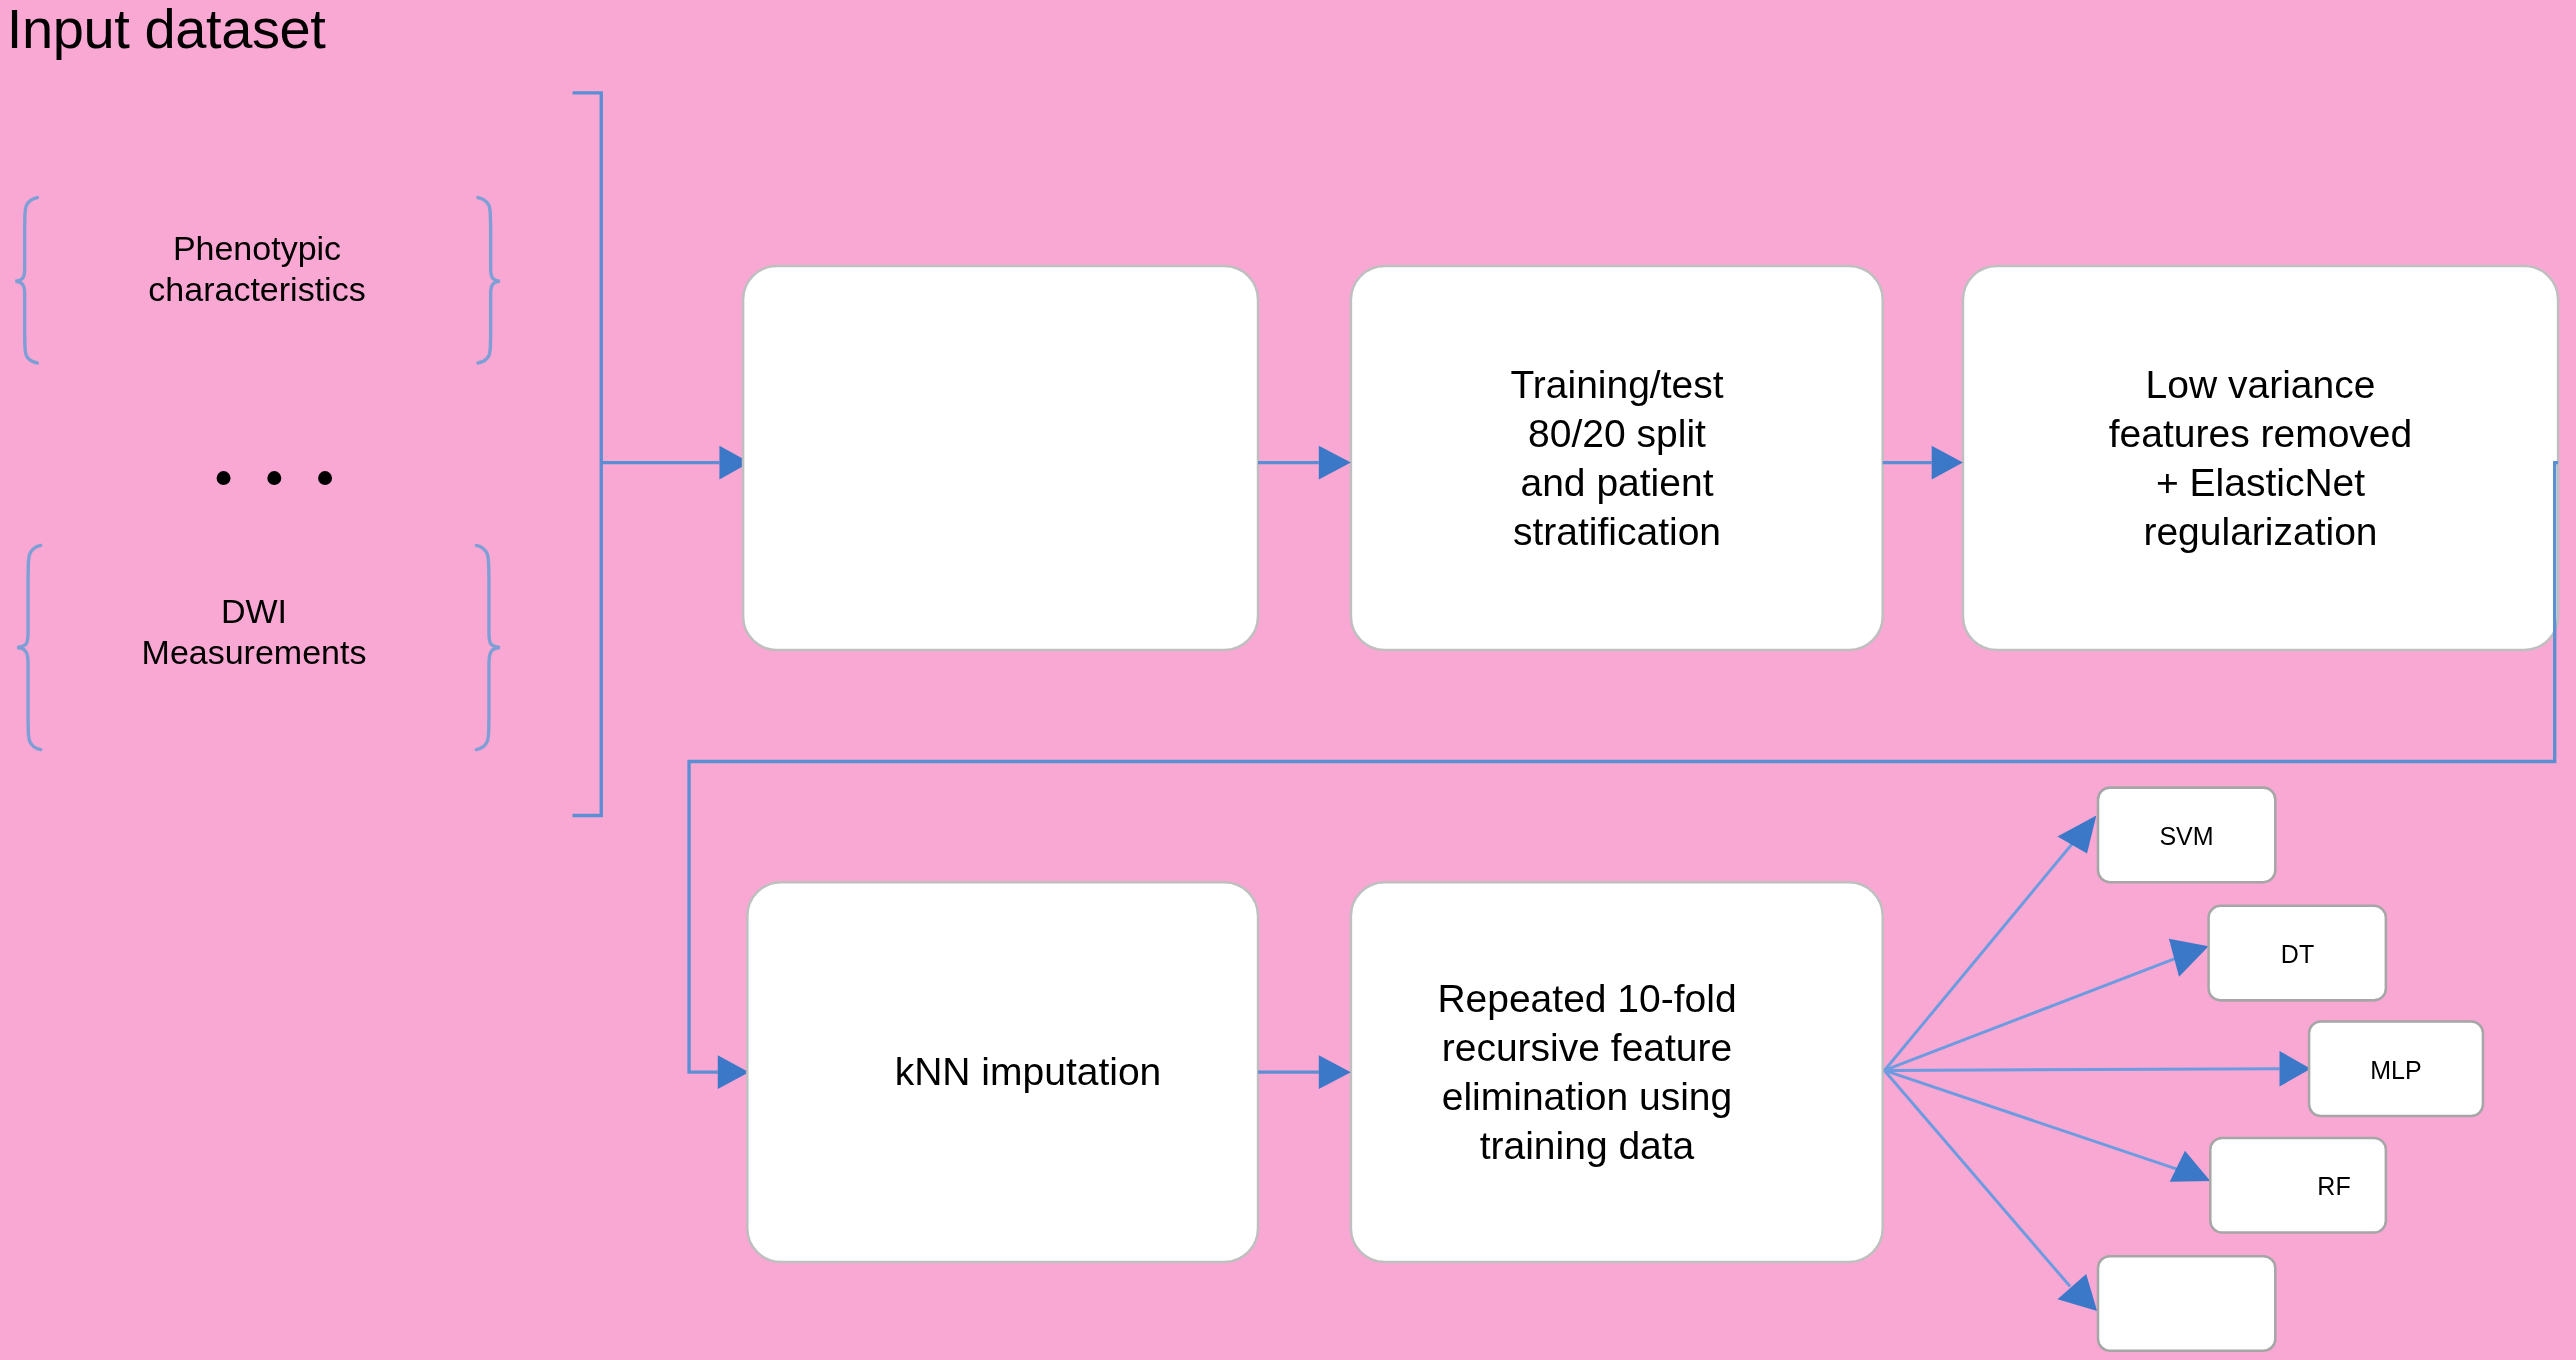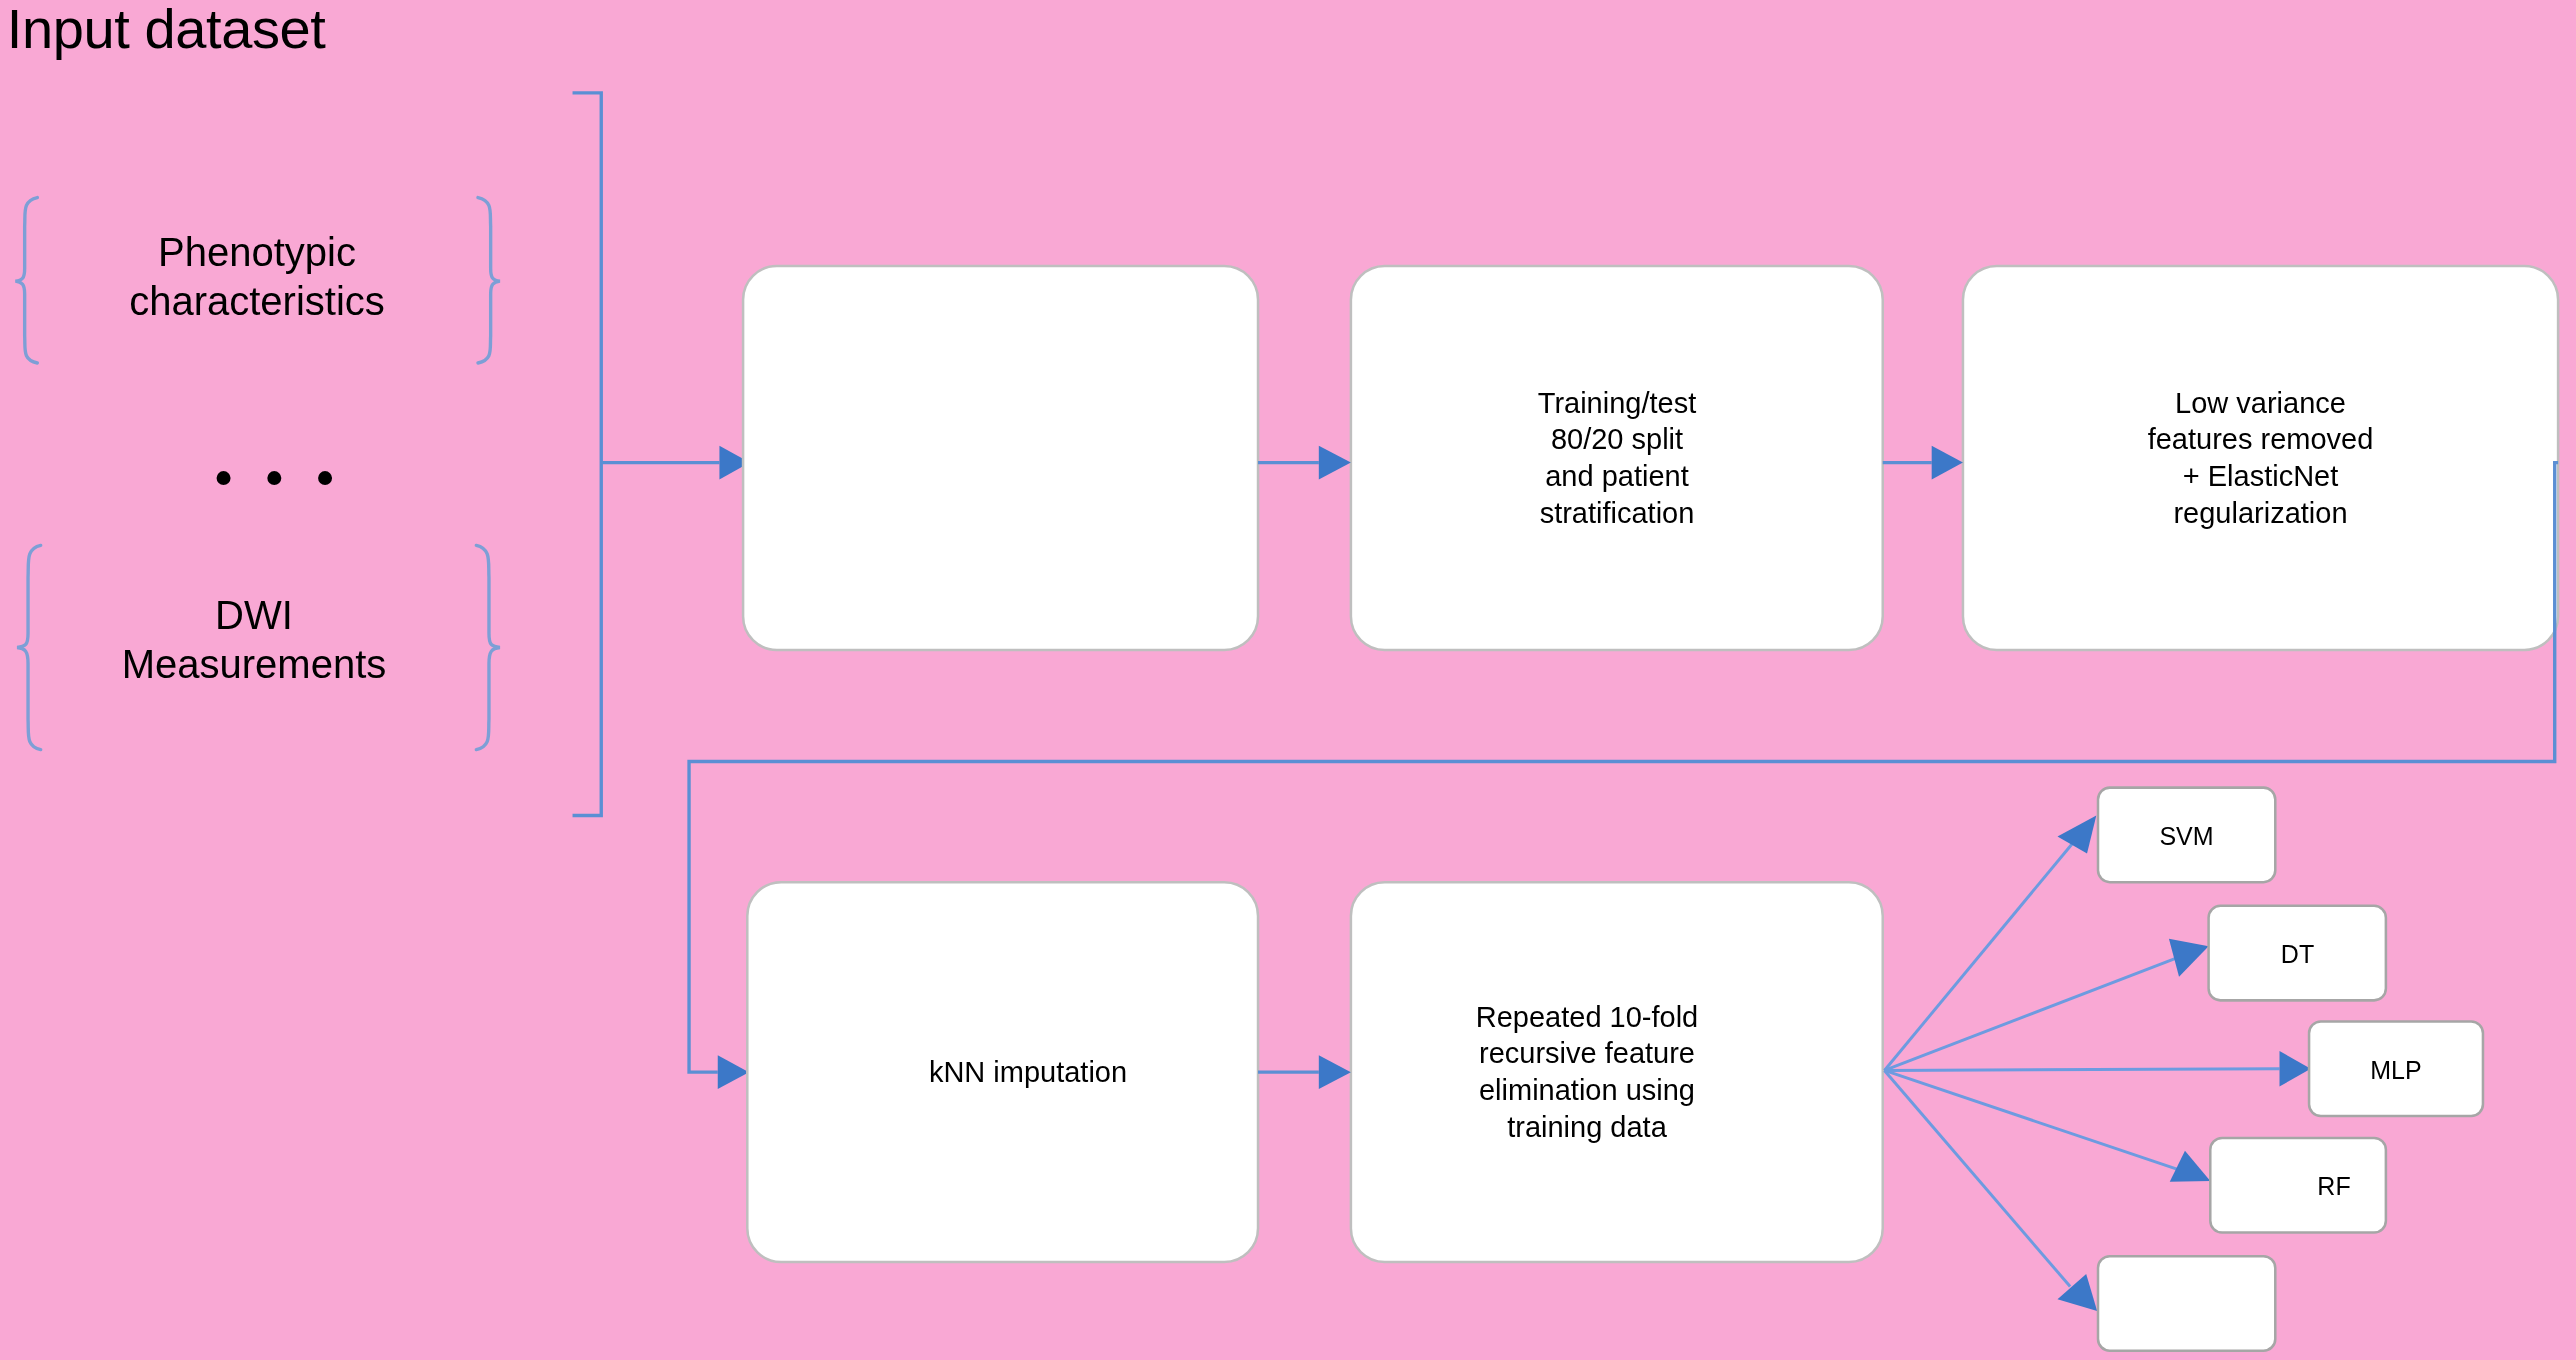--- a/index.html
+++ b/index.html
@@ -32,39 +32,39 @@
     top: -3.4px;
     font-size: 56px;
     line-height: 1.15;
     letter-spacing: -0.4px;
     color: #000000;
     white-space: nowrap;
   }
   .group-label {
     position: absolute;
     text-align: center;
-    font-size: 40px;
+    font-size: 34px;
     line-height: 1.22;
     color: #000000;
   }
   .ellipsis-dots {
     position: absolute;
     font-size: 49px;
     line-height: 1;
     letter-spacing: 10px;
     font-weight: 700;
     color: #000000;
   }
   .proc-box-label {
     position: absolute;
     display: flex;
     align-items: center;
     justify-content: center;
     text-align: center;
-    font-size: 29px;
+    font-size: 39px;
     line-height: 1.26;
     color: #000000;
     pointer-events: none;
   }
   .model-box-label {
     position: absolute;
     display: flex;
     align-items: center;
     justify-content: center;
     text-align: center;

